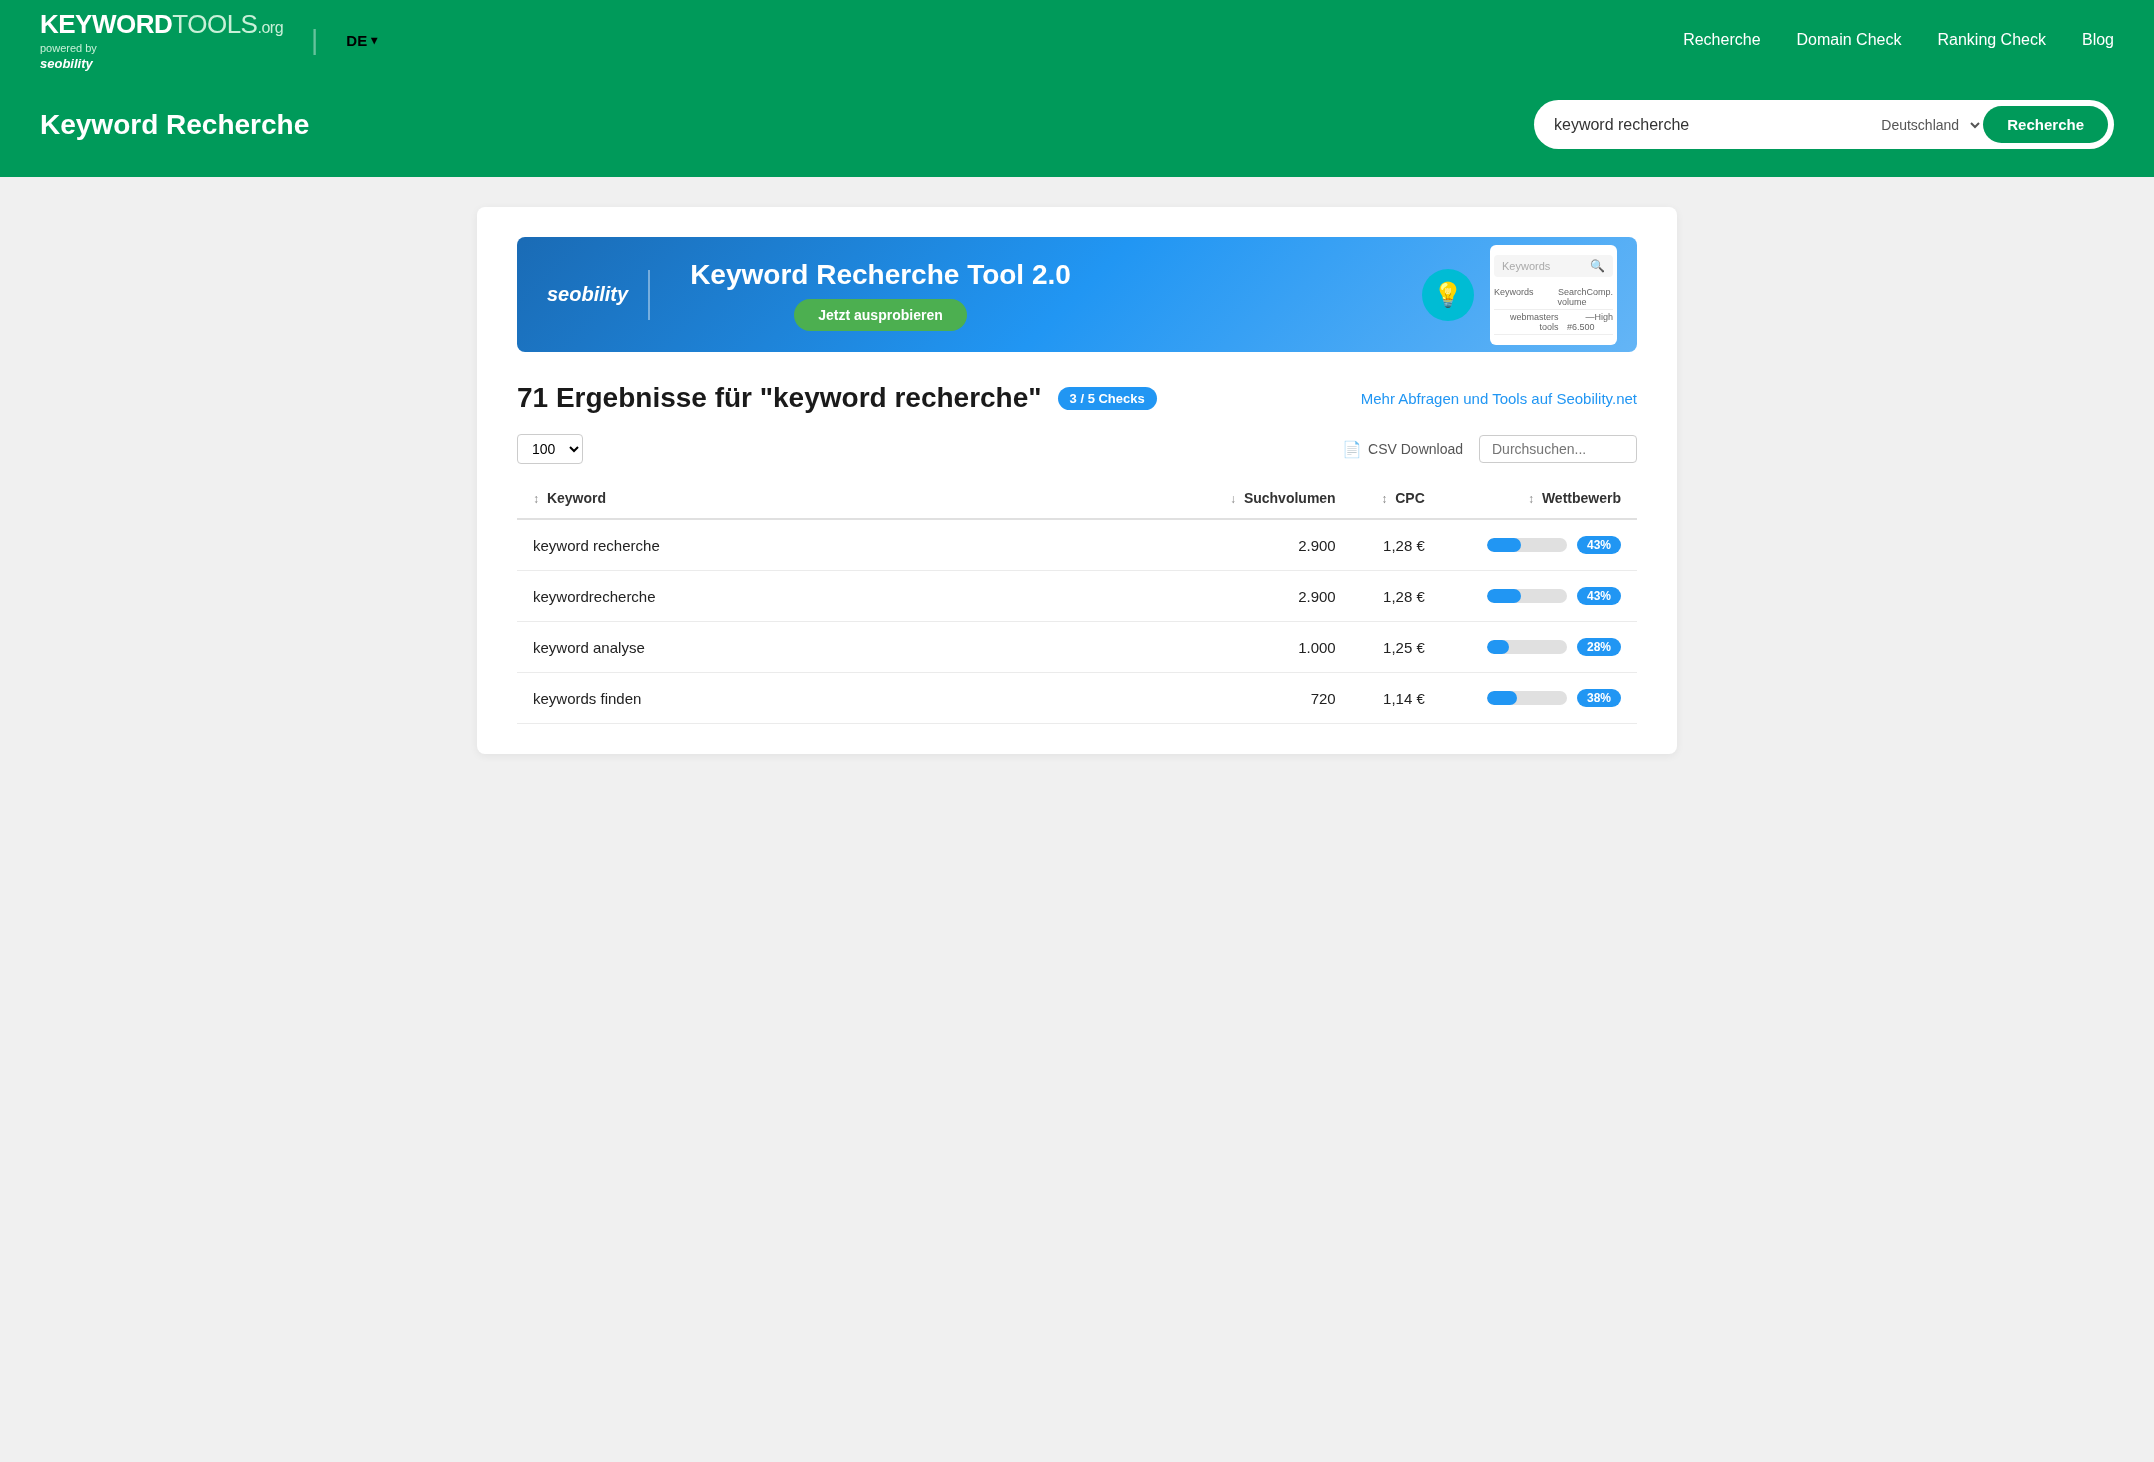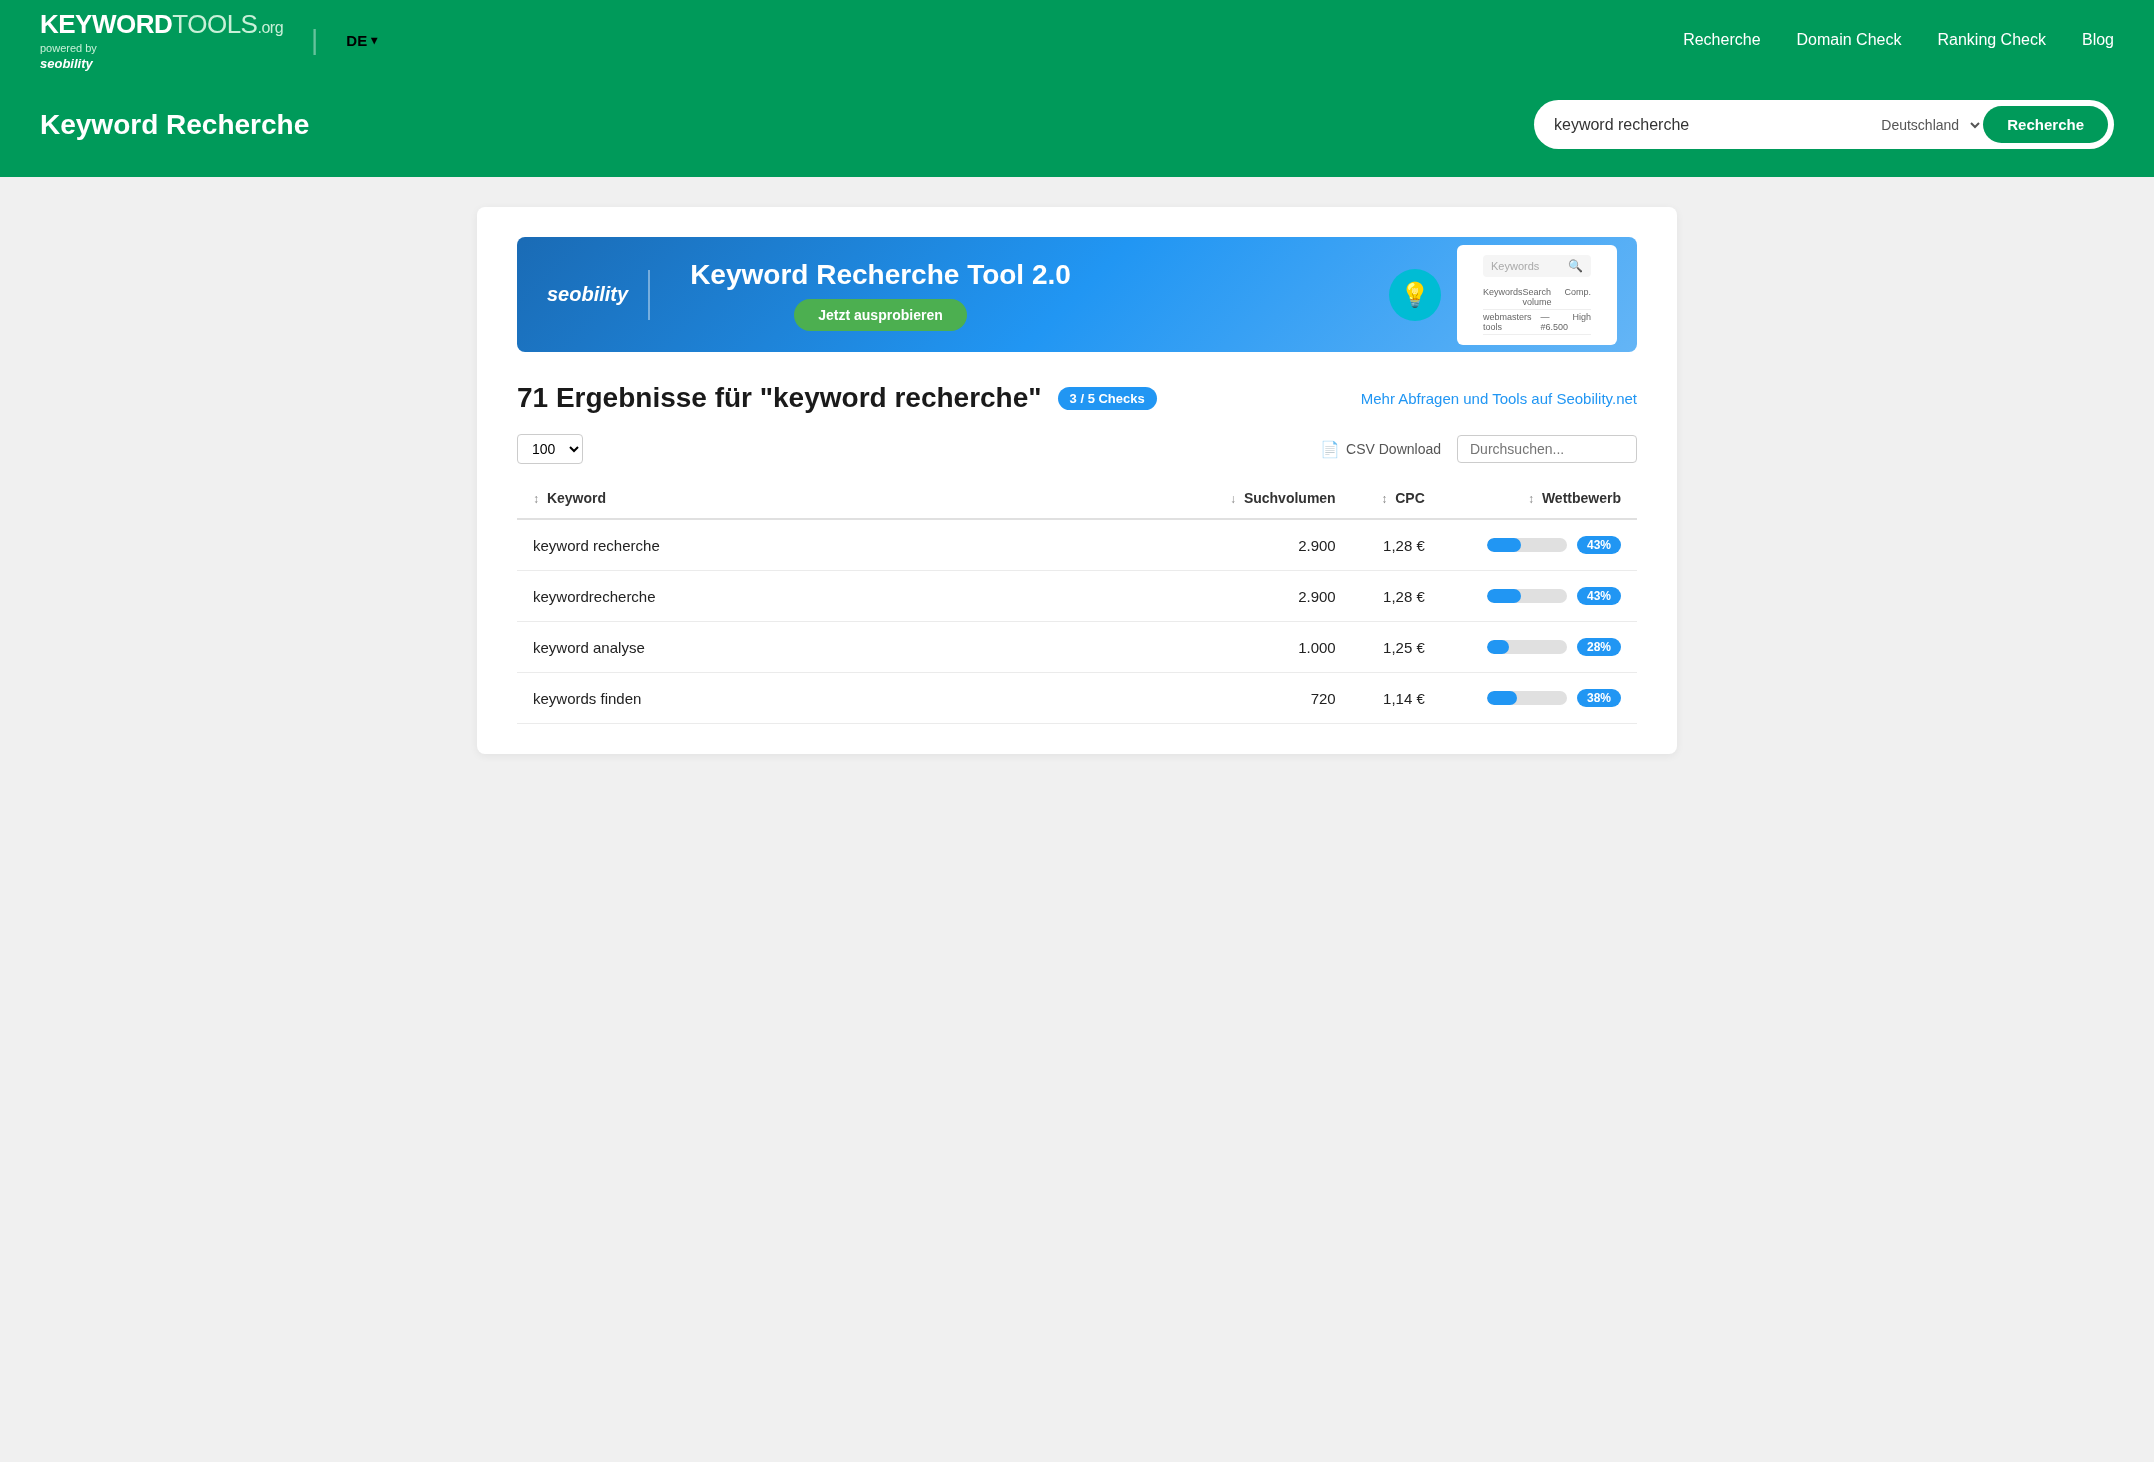--- a/index.html
+++ b/index.html
@@ -184,24 +184,25 @@
       border-radius: 50%;
       display: flex;
       align-items: center;
       justify-content: center;
       color: white;
       font-size: 24px;
     }
     .banner-mockup {
       background: white;
       border-radius: 6px;
-      padding: 10px 26px;
+      padding: 10px 4px;
       font-size: 11px;
       color: #333;
-      width: 160px;
+      width: 127px;
+      text-align: right;
     }
     .banner-mockup-input {
       background: #f5f5f5;
       border-radius: 4px;
       padding: 4px 8px;
       display: flex;
       justify-content: space-between;
       align-items: center;
       margin-bottom: 8px;
     }
@@ -270,21 +271,21 @@
       gap: 6px;
       text-decoration: none;
     }
     .search-filter {
       border: 1px solid #ccc;
       border-radius: 4px;
       padding: 5px 12px;
       font-size: 14px;
       outline: none;
       color: #999;
-      width: 180px;
+      width: 158px;
     }
 
     
     .data-table {
       width: 100%;
       border-collapse: collapse;
     }
     .data-table th {
       text-align: left;
       padding: 12px 16px;

